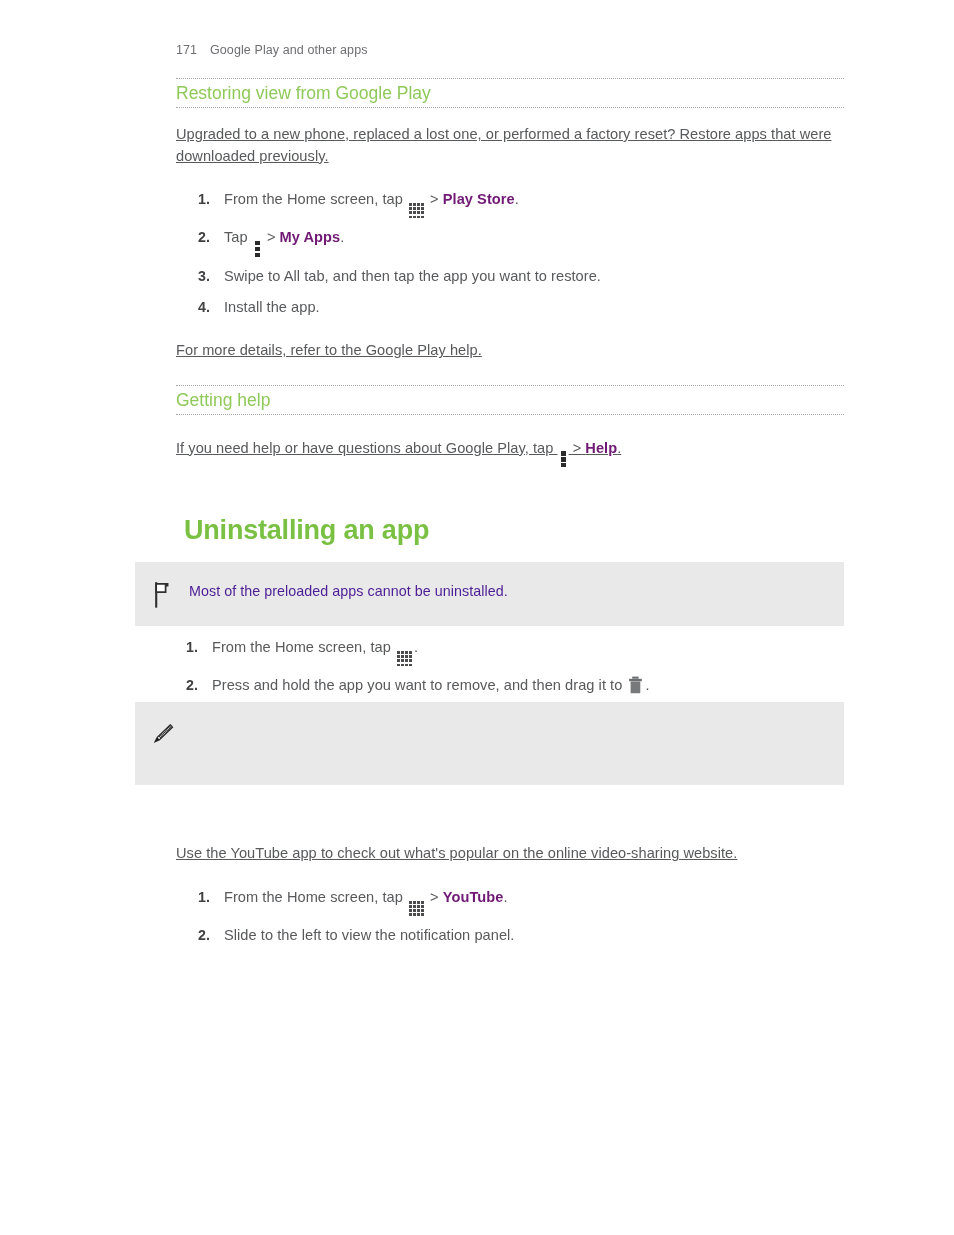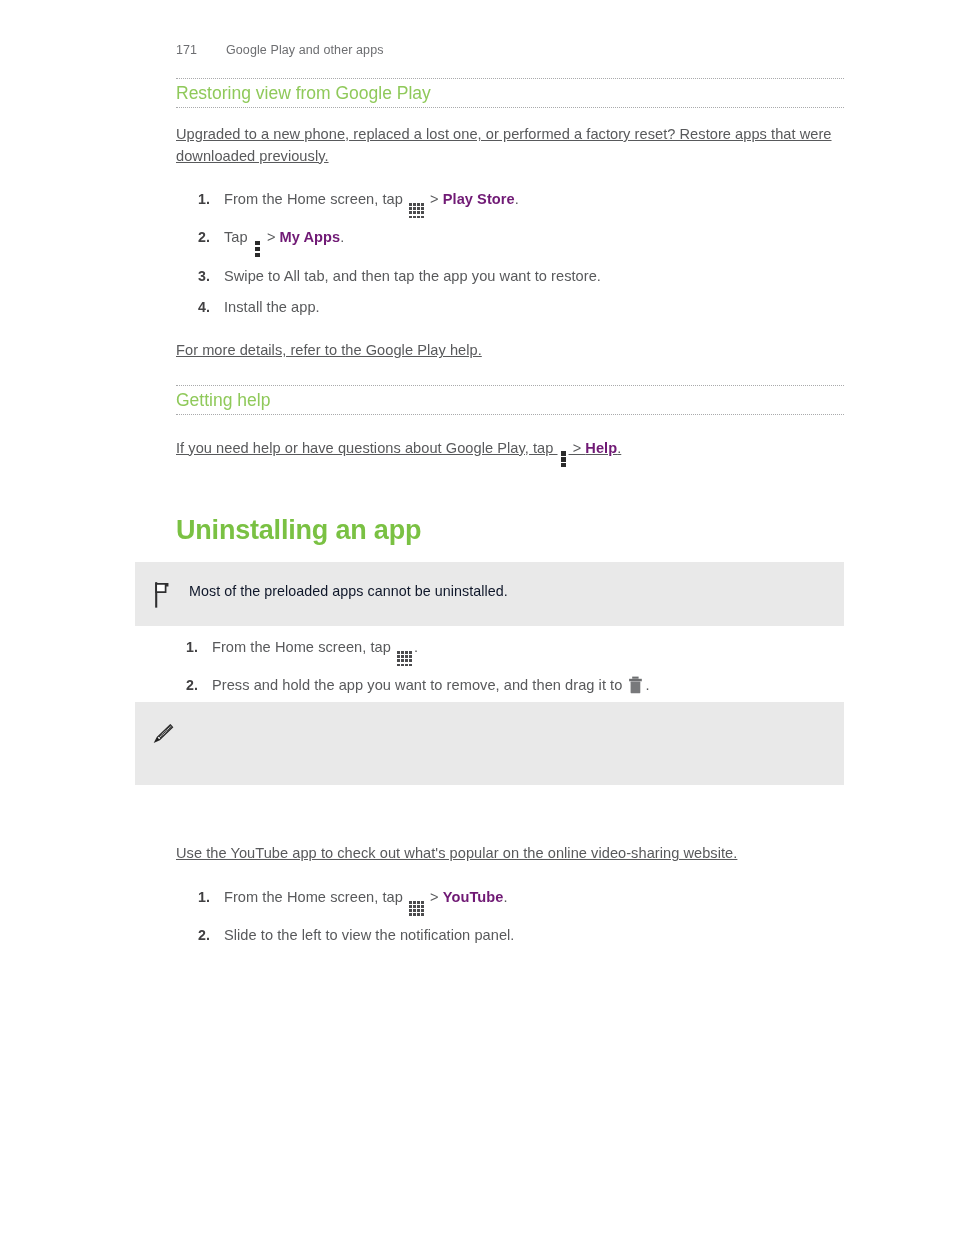--- a/index.html
+++ b/index.html
@@ -25,41 +25,40 @@
   
   .page-header {
     position: absolute;
     left: 176px;
     top: 43px;
     display: flex;
     align-items: baseline;
     font-size: 12.5px;
     color: #6d6e71;
     letter-spacing: 0.1px;
-    gap: 16px;
   }
   .page-header .page-num {
     width: 34px;
     display: inline-block;
   }
 
   
   .content {
     position: absolute;
     left: 176px;
     top: 78px;
     width: 668px;
   }
 
   
   h1.h1 {
     font-size: 27px;
     font-weight: bold;
     color: #7ac143;
-    margin: 0;
+    margin: 8px;
     letter-spacing: -0.2px;
     line-height: 1.15;
   }
   .h2-block {
     border-top: 1px dotted #a9aaac;
     border-bottom: 1px dotted #a9aaac;
     padding: 4px 0 3px 0;
   }
   h2.h2 {
     font-size: 17.5px;
@@ -123,21 +122,21 @@
   .callout .callout-icon {
     flex: 0 0 auto;
     width: 54px;
     display: flex;
     justify-content: center;
     padding-top: 2px;
   }
   .callout .callout-text {
     font-size: 14.3px;
     line-height: 22px;
-    color: #0f172a;
+    color: #4c1d95;
     padding-right: 40px;
     letter-spacing: 0.05px;
   }
   .icon-apps {
     width: 15px;
     height: 15px;
     display: inline-grid;
     grid-template-columns: repeat(4, 1fr);
     grid-template-rows: repeat(4, 1fr);
     gap: 1.4px;

